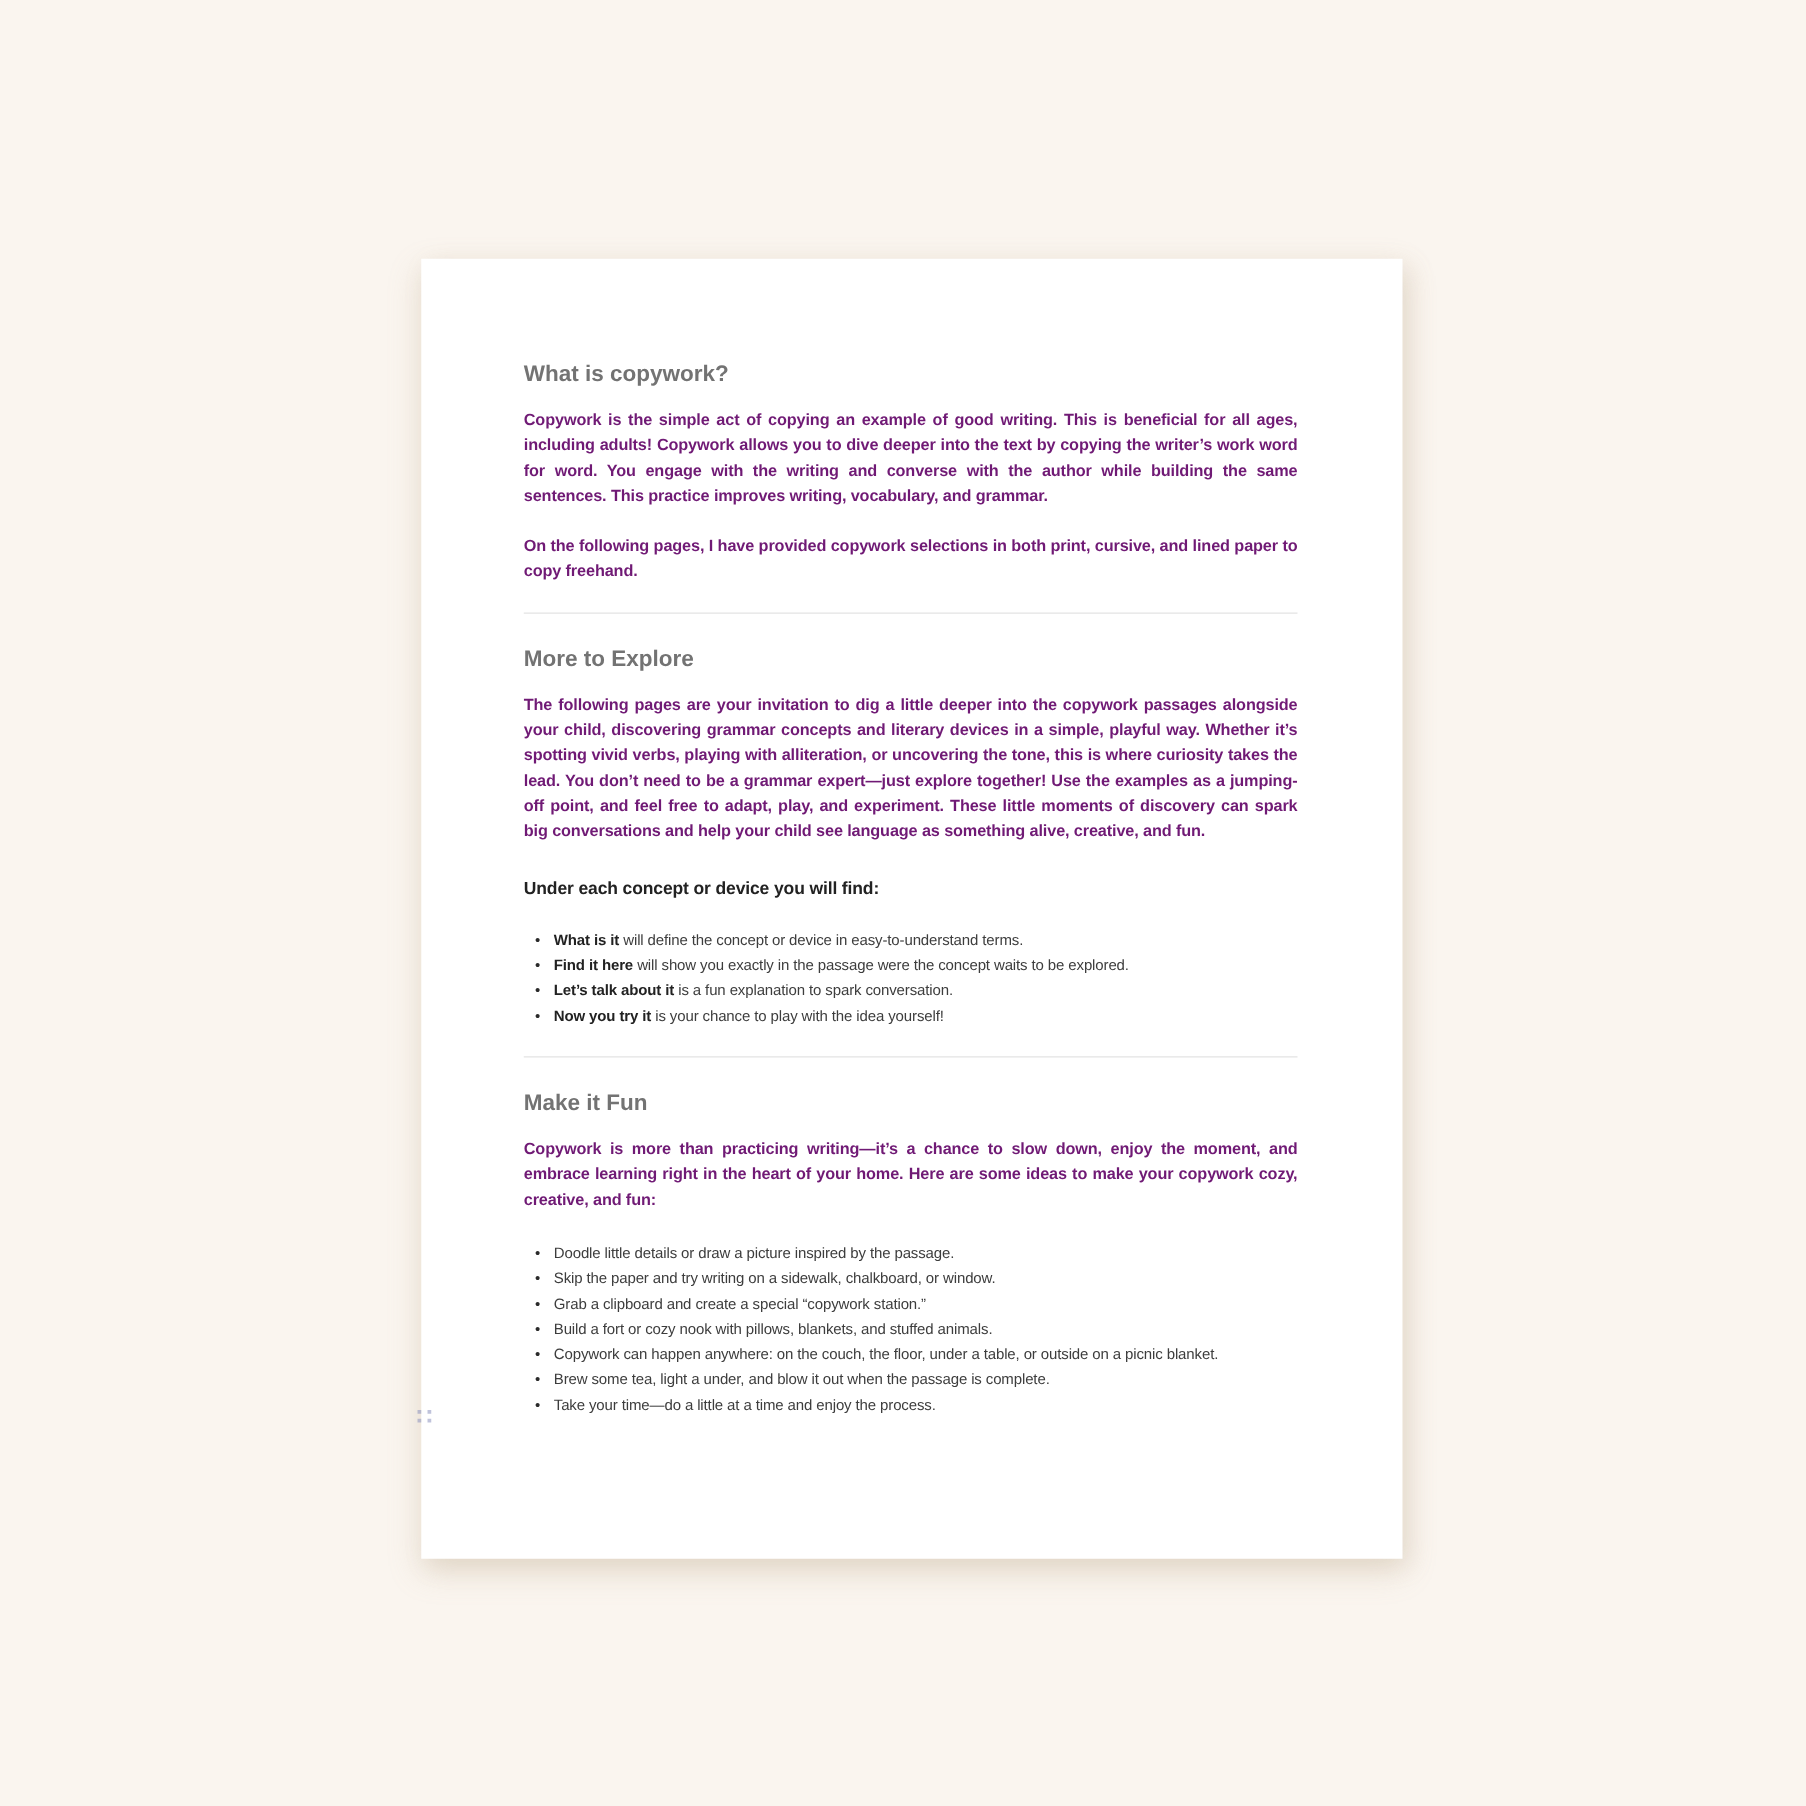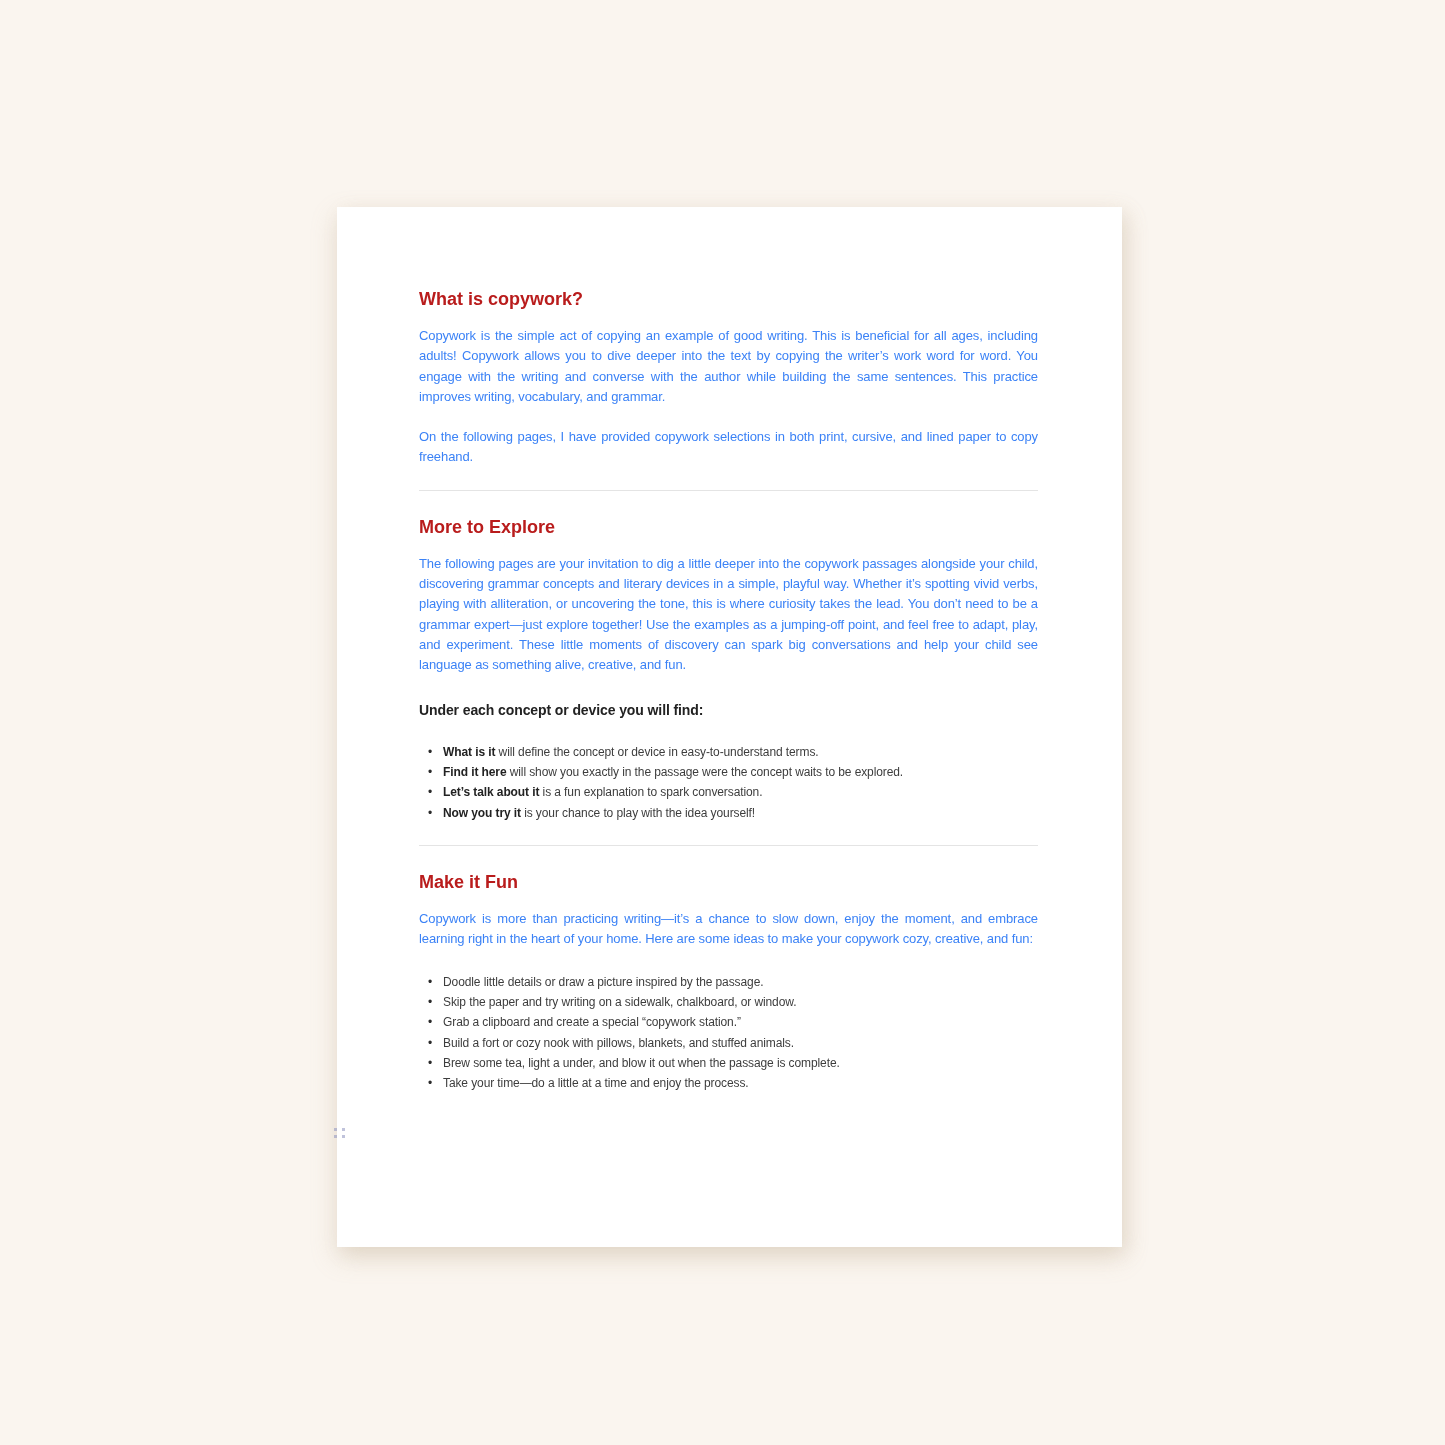--- a/index.html
+++ b/index.html
@@ -21,31 +21,32 @@
     width: 785px;
     height: 1040px;
     background: #ffffff;
     box-sizing: border-box;
     padding: 80px 84px 0 82px;
     box-shadow: 0 10px 24px rgba(190, 168, 140, 0.30), 6px 6px 18px rgba(190, 168, 140, 0.18);
   }
   .section-heading {
     font-size: 18px;
     font-weight: 700;
-    color: #b91c1c;
+    color: #737373;
     margin: 0 0 15px 0;
     line-height: 24px;
   }
   .body-paragraph {
     font-size: 13px;
     line-height: 20.3px;
-    color: #3b82f6;
+    color: #701a75;
     text-align: justify;
     letter-spacing: -0.1px;
     margin: 0 0 20px 0;
+    font-weight: bold;
   }
   .divider {
     border: none;
     border-top: 1px solid #e4e4e4;
     margin: 22px 0 24px 0;
   }
   .subhead {
     font-size: 14px;
     line-height: 20.3px;
     font-weight: 700;
@@ -124,20 +125,21 @@
   <hr class="divider">
 
   <section>
     <h2 class="section-heading">Make it Fun</h2>
     <p class="body-paragraph">Copywork is more than practicing writing—it’s a chance to slow down, enjoy the moment, and embrace learning right in the heart of your home. Here are some ideas to make your copywork cozy, creative, and fun:</p>
     <ul class="bullet-list">
       <li>Doodle little details or draw a picture inspired by the passage.</li>
       <li>Skip the paper and try writing on a sidewalk, chalkboard, or window.</li>
       <li>Grab a clipboard and create a special “copywork station.”</li>
       <li>Build a fort or cozy nook with pillows, blankets, and stuffed animals.</li>
+      <li>Copywork can happen anywhere: on the couch, the floor, under a table, or outside on a picnic blanket.</li>
       <li>Brew some tea, light a under, and blow it out when the passage is complete.</li>
       <li>Take your time—do a little at a time and enjoy the process.</li>
     </ul>
   </section>
 
 </div>
 
 <div class="edge-artifact">
     <i></i>
     <i></i>

